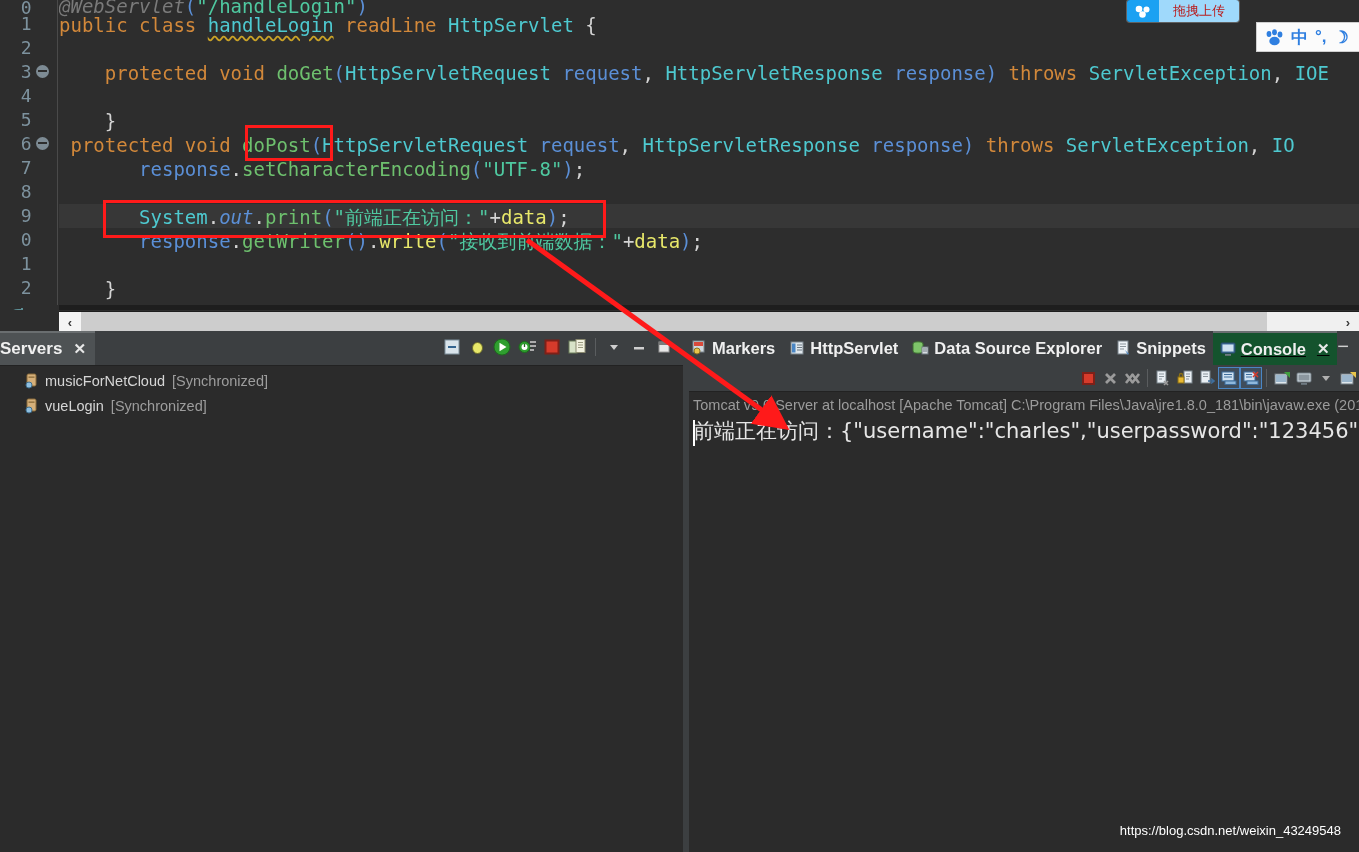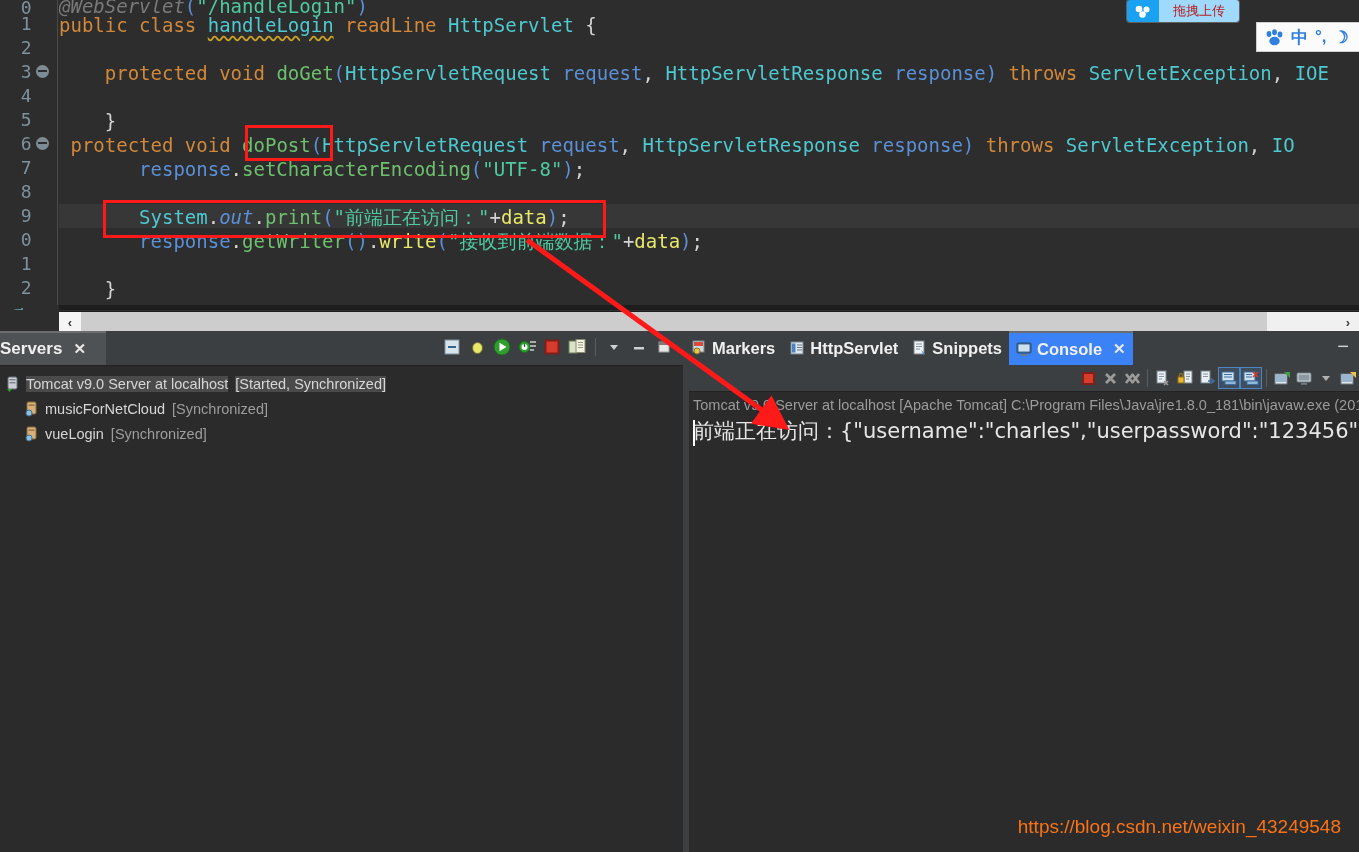--- a/index.html
+++ b/index.html
@@ -51,21 +51,21 @@
   #panels { position:absolute; left:0; top:331px; width:1359px; height:521px;
             background:#3c3f41; }
 
   
   #servers { position:absolute; left:0; top:0; width:683px; height:521px;
              background:#3c3f41; }
   .tabbar { position:absolute; left:0; top:0; width:100%; height:34px;
             background:#3c3f41; }
   .tab-active { position:absolute; left:0; top:0; height:34px; background:#4e5254;
             border-top:2px solid #6a6e70; display:flex; align-items:center;
-            padding:0 20px 0 0px; }
+            padding:0 9px 0 0px; }
   .tab-title { color:#f0f0f0; font-size:17px; font-weight:bold; }
   .tab-x { color:#e8e8e8; font-size:15px; font-weight:bold; margin-left:11px;}
   #servers-body { position:absolute; left:0; top:34px; width:683px; height:487px;
             background:#2b2b2b; border-top:1px solid #222; }
   .tree-row { display:flex; align-items:center; height:20px; padding-left:6px; }
   .tree-row.indent { padding-left:25px; }
   .tree-label { color:#d6d6d6; font-size:14.5px; margin-left:6px; }
   .tree-label.sel { background:#4a4a4a; }
   .tree-sub { color:#9d9d9d; font-size:14.5px; margin-left:7px; }
   .srv-ico { width:14px; height:16px; position:relative; flex:0 0 auto;}
@@ -75,33 +75,33 @@
   .tbtn { width:22px; height:22px; display:flex; align-items:center;
           justify-content:center; position:relative; }
   .sep { width:1px; height:18px; background:#5a5d5f; margin:0 4px;}
 
   
   #console { position:absolute; left:684px; top:0; width:675px; height:521px;
              background:#3c3f41; }
   #console .tabbar { height:34px; }
   .ctab { display:flex; align-items:center; height:34px; padding:0 7px; gap:5px; }
   .ctab-label { color:#f0f0f0; font-size:16.5px; font-weight:bold; }
-  .ctab.sel { background:#3b82f6; border-top:2px solid #6a6e70; }
+  .ctab.sel { background:#14532d; border-top:2px solid #6a6e70;text-decoration:underline; }
   #console-toolbar { position:absolute; right:0; top:34px; height:26px;
              display:flex; align-items:center; }
   #console-body { position:absolute; left:5px; top:60px; width:670px; height:461px;
              background:#2b2b2b; border-top:1px solid #222; }
   #console-head { color:#9b9b9b; font-size:14.5px; padding:4px 0 2px 4px;
              white-space:nowrap; overflow:hidden; }
   #console-out { color:#e6e6e6; font-size:21px; padding-left:4px;
              white-space:nowrap; font-family:"DejaVu Sans", sans-serif; }
   #cursor-bar { position:absolute; left:4px; top:28px; width:2px; height:26px;
              background:#ffffff; }
-  #watermark { position:absolute; right:18px; bottom:14px; color:#f97316;
-             font-size:19px; }
+  #watermark { position:absolute; right:18px; bottom:14px; color:#ffffff;
+             font-size:13px; }
   #minimize { position:absolute; right:10px; top:4px; color:#cfcfcf; font-size:20px;}
 
   
   .redbox { position:absolute; border:3px solid #ff1a1a; pointer-events:none; }
   #arrow-svg { position:absolute; left:0; top:0; width:1359px; height:852px;
                pointer-events:none; }
 
   
   #upload { position:absolute; left:1127px; top:0px; height:22px;
             display:flex; align-items:center; border-radius:3px; overflow:hidden;
@@ -250,30 +250,20 @@
           <div class="tbtn">
             <svg width="14" height="14" viewBox="0 0 14 14">
                 <rect x="2" y="2" width="10" height="10" fill="#e8e8e8" stroke="#9a9a9a"></rect>
                 <rect x="2" y="2" width="10" height="3" fill="#7a7a7a"></rect>
               </svg>
           </div>
         </div>
       </div>
 
       <div id="servers-body">
-        <div class="tree-row" style="margin-top:8px">
-          <svg class="srv-ico" viewBox="0 0 14 16">
-            <rect x="2" y="1" width="9" height="12" rx="1.5" fill="#c9cfd4" stroke="#6a7078"></rect>
-            <rect x="3.5" y="3" width="6" height="1.4" fill="#7b8289"></rect>
-            <rect x="3.5" y="6" width="6" height="1.4" fill="#7b8289"></rect>
-            <polygon points="1,13 6,13 3.5,16" fill="#2f9e2f"></polygon>
-          </svg>
-          <span class="tree-label sel">Tomcat v9.0 Server at localhost</span>
-          <span class="tree-sub" style="background:#4a4a4a;color:#d6d6d6">[Started, Synchronized]</span>
-        </div>
         <div class="tree-row indent" style="margin-top:5px">
           <svg class="srv-ico" viewBox="0 0 14 16">
             <rect x="2" y="1" width="9" height="12" rx="1.5" fill="#d6b07a" stroke="#8a6b3a"></rect>
             <rect x="3.5" y="3.5" width="6" height="1.3" fill="#8a6b3a"></rect>
             <circle cx="4" cy="12" r="3" fill="#8fbfe0" stroke="#3f6f8f"></circle>
           </svg>
           <span class="tree-label">musicForNetCloud</span>
           <span class="tree-sub">[Synchronized]</span>
         </div>
         <div class="tree-row indent" style="margin-top:5px">
@@ -302,20 +292,29 @@
 
         <div class="ctab">
           <svg width="16" height="16" viewBox="0 0 16 16">
             <rect x="2" y="2" width="12" height="12" fill="#dfe7ec" stroke="#76818a"></rect>
             <rect x="3" y="3.5" width="3.5" height="9" fill="#4a86c4"></rect>
             <path d="M8 5 h5 M8 7.5 h5 M8 10 h5" stroke="#6a7680" stroke-width="1.2"></path>
           </svg>
           <span class="ctab-label">HttpServlet</span>
         </div>
 
+        <div class="ctab">
+          <svg width="17" height="16" viewBox="0 0 17 16">
+            <ellipse cx="6" cy="4" rx="5" ry="2.2" fill="#7ec46a" stroke="#3c6f30"></ellipse>
+            <path d="M1 4 v7 a5 2.2 0 0 0 10 0 V4" fill="#7ec46a" stroke="#3c6f30"></path>
+            <rect x="10" y="7" width="6" height="7" fill="#d8dde2" stroke="#6f7a82"></rect>
+            <path d="M11 9 h4 M11 11 h4" stroke="#6f7a82" stroke-width="1"></path>
+          </svg>
+          <span class="ctab-label">Data Source Explorer</span>
+        </div>
 
         <div class="ctab">
           <svg width="15" height="16" viewBox="0 0 15 16">
             <rect x="2" y="1" width="10" height="13" fill="#eef3f7" stroke="#78838b"></rect>
             <path d="M4 4 h6 M4 6.5 h6 M4 9 h4" stroke="#8b959c" stroke-width="1"></path>
             <path d="M9 10 l4 4 l-1.5 0.5 z" fill="#4a86c4"></path>
           </svg>
           <span class="ctab-label">Snippets</span>
         </div>
 

